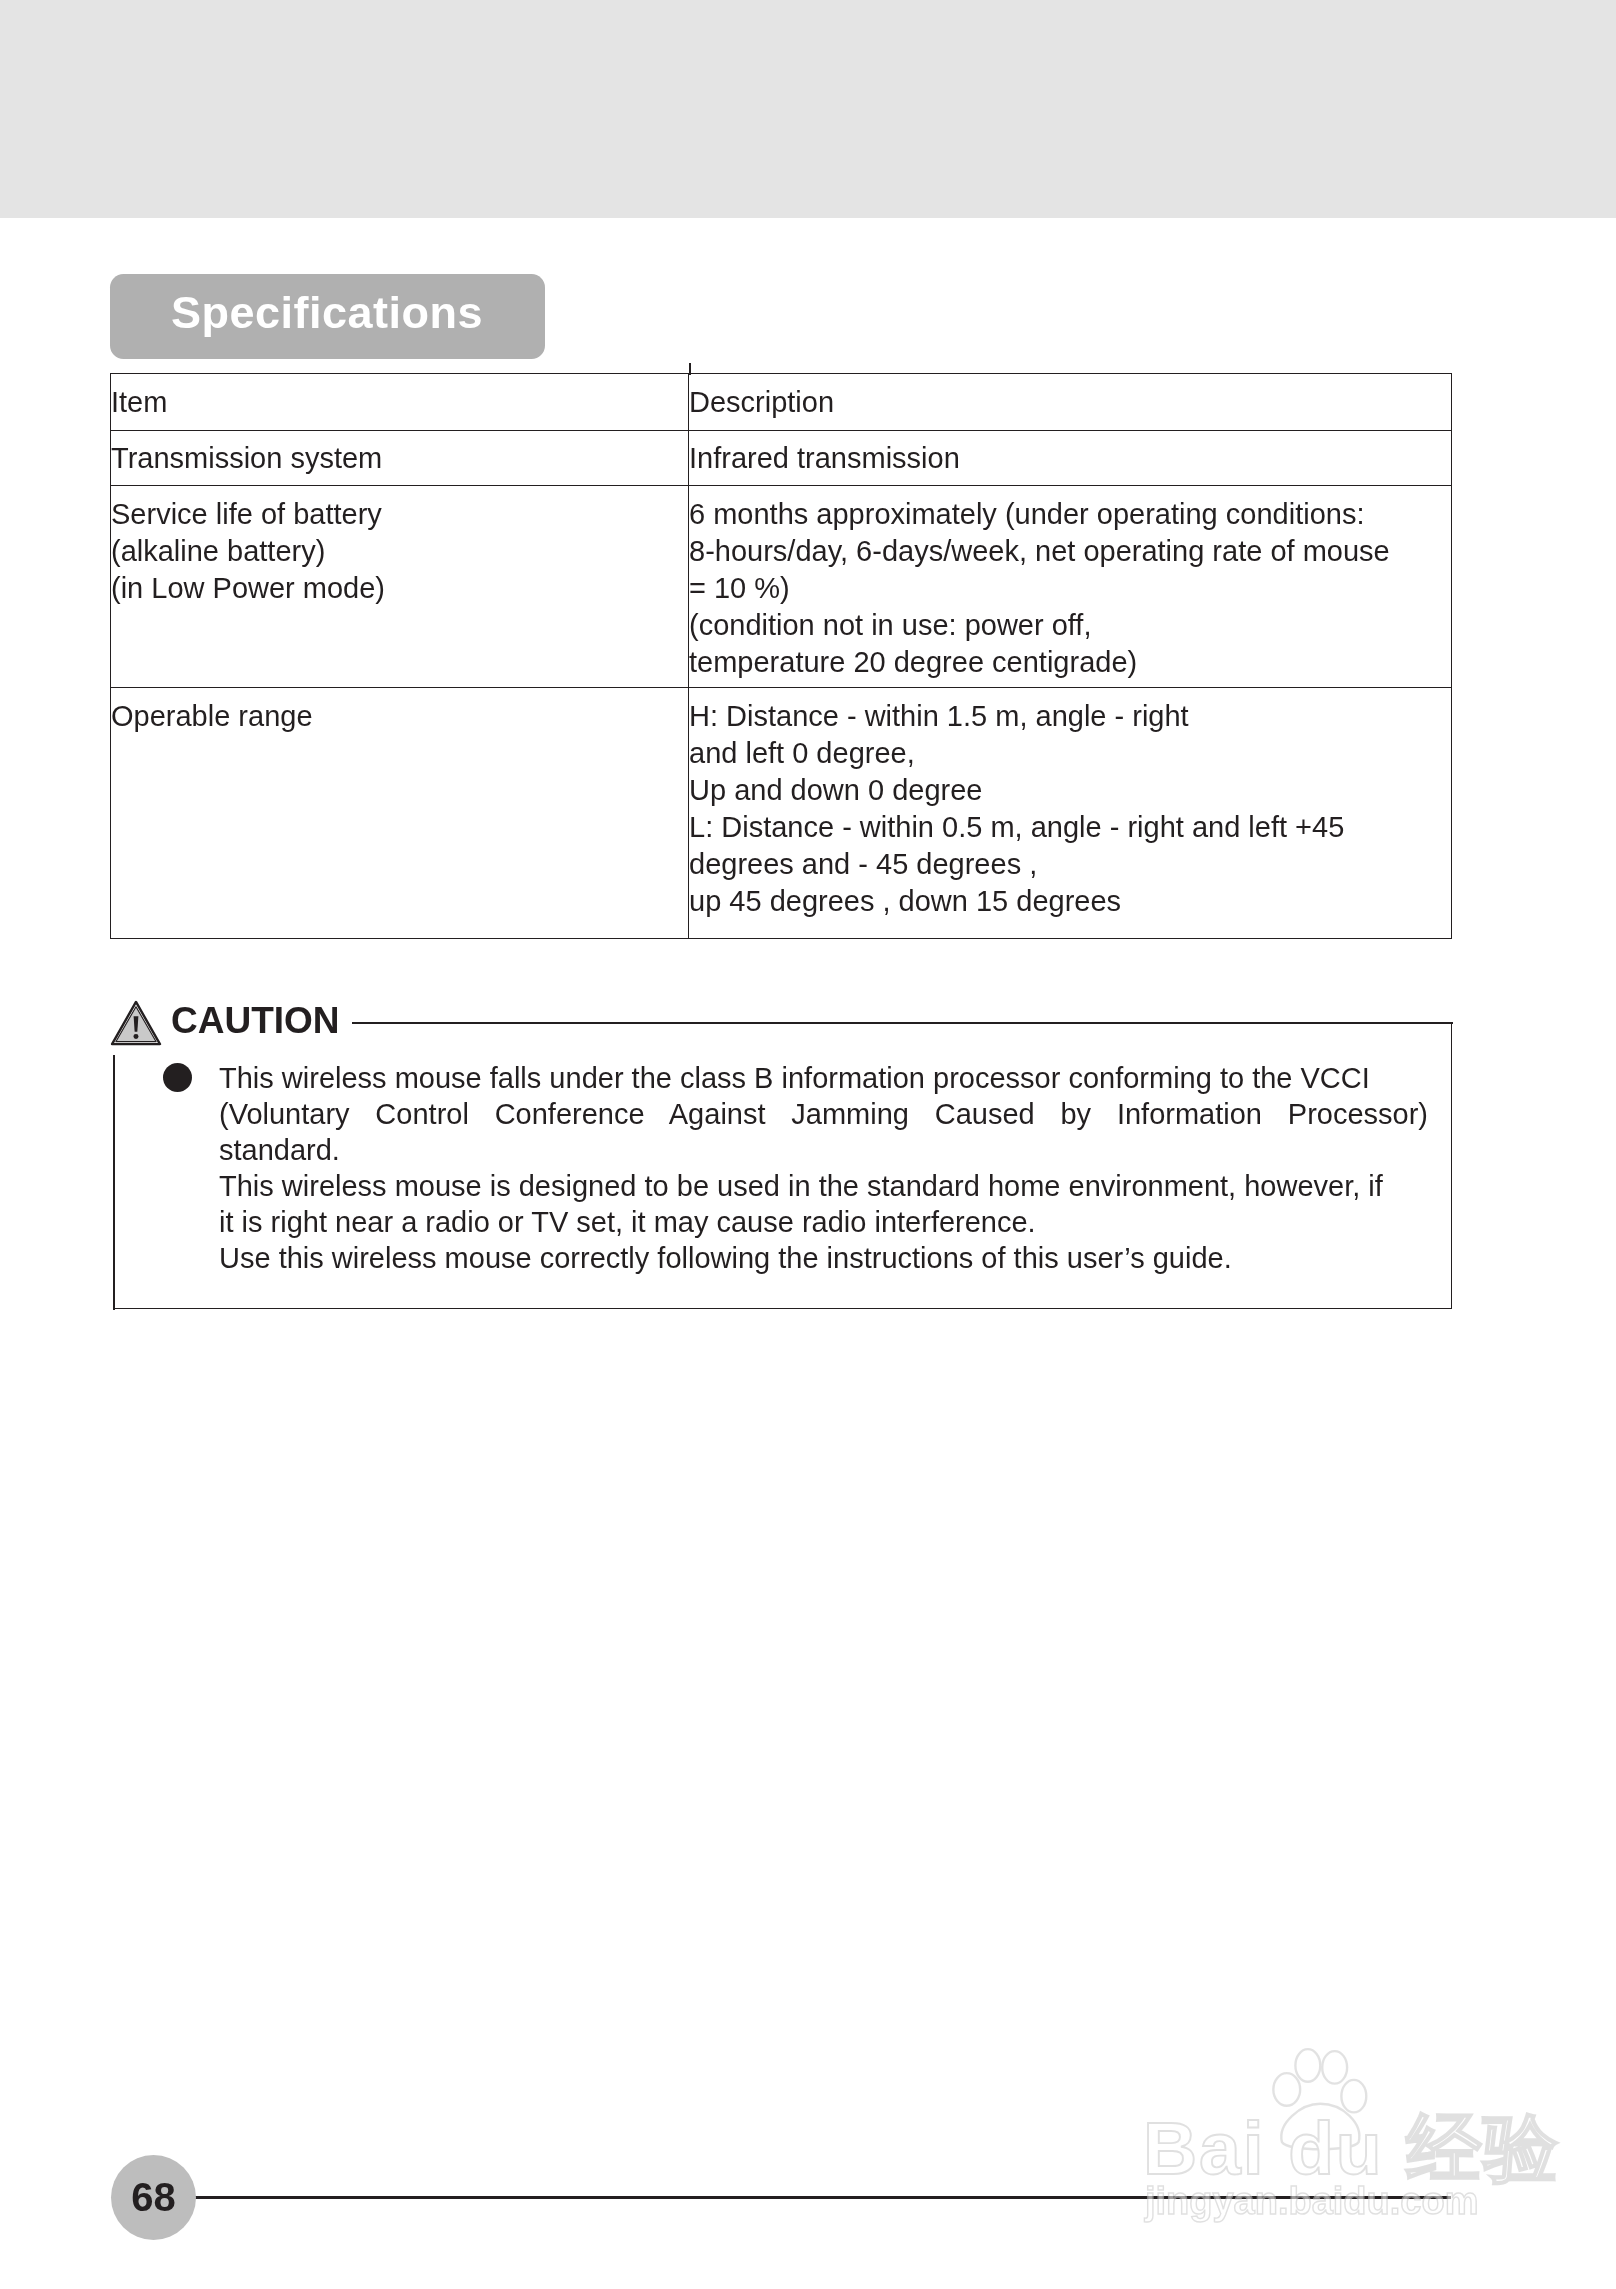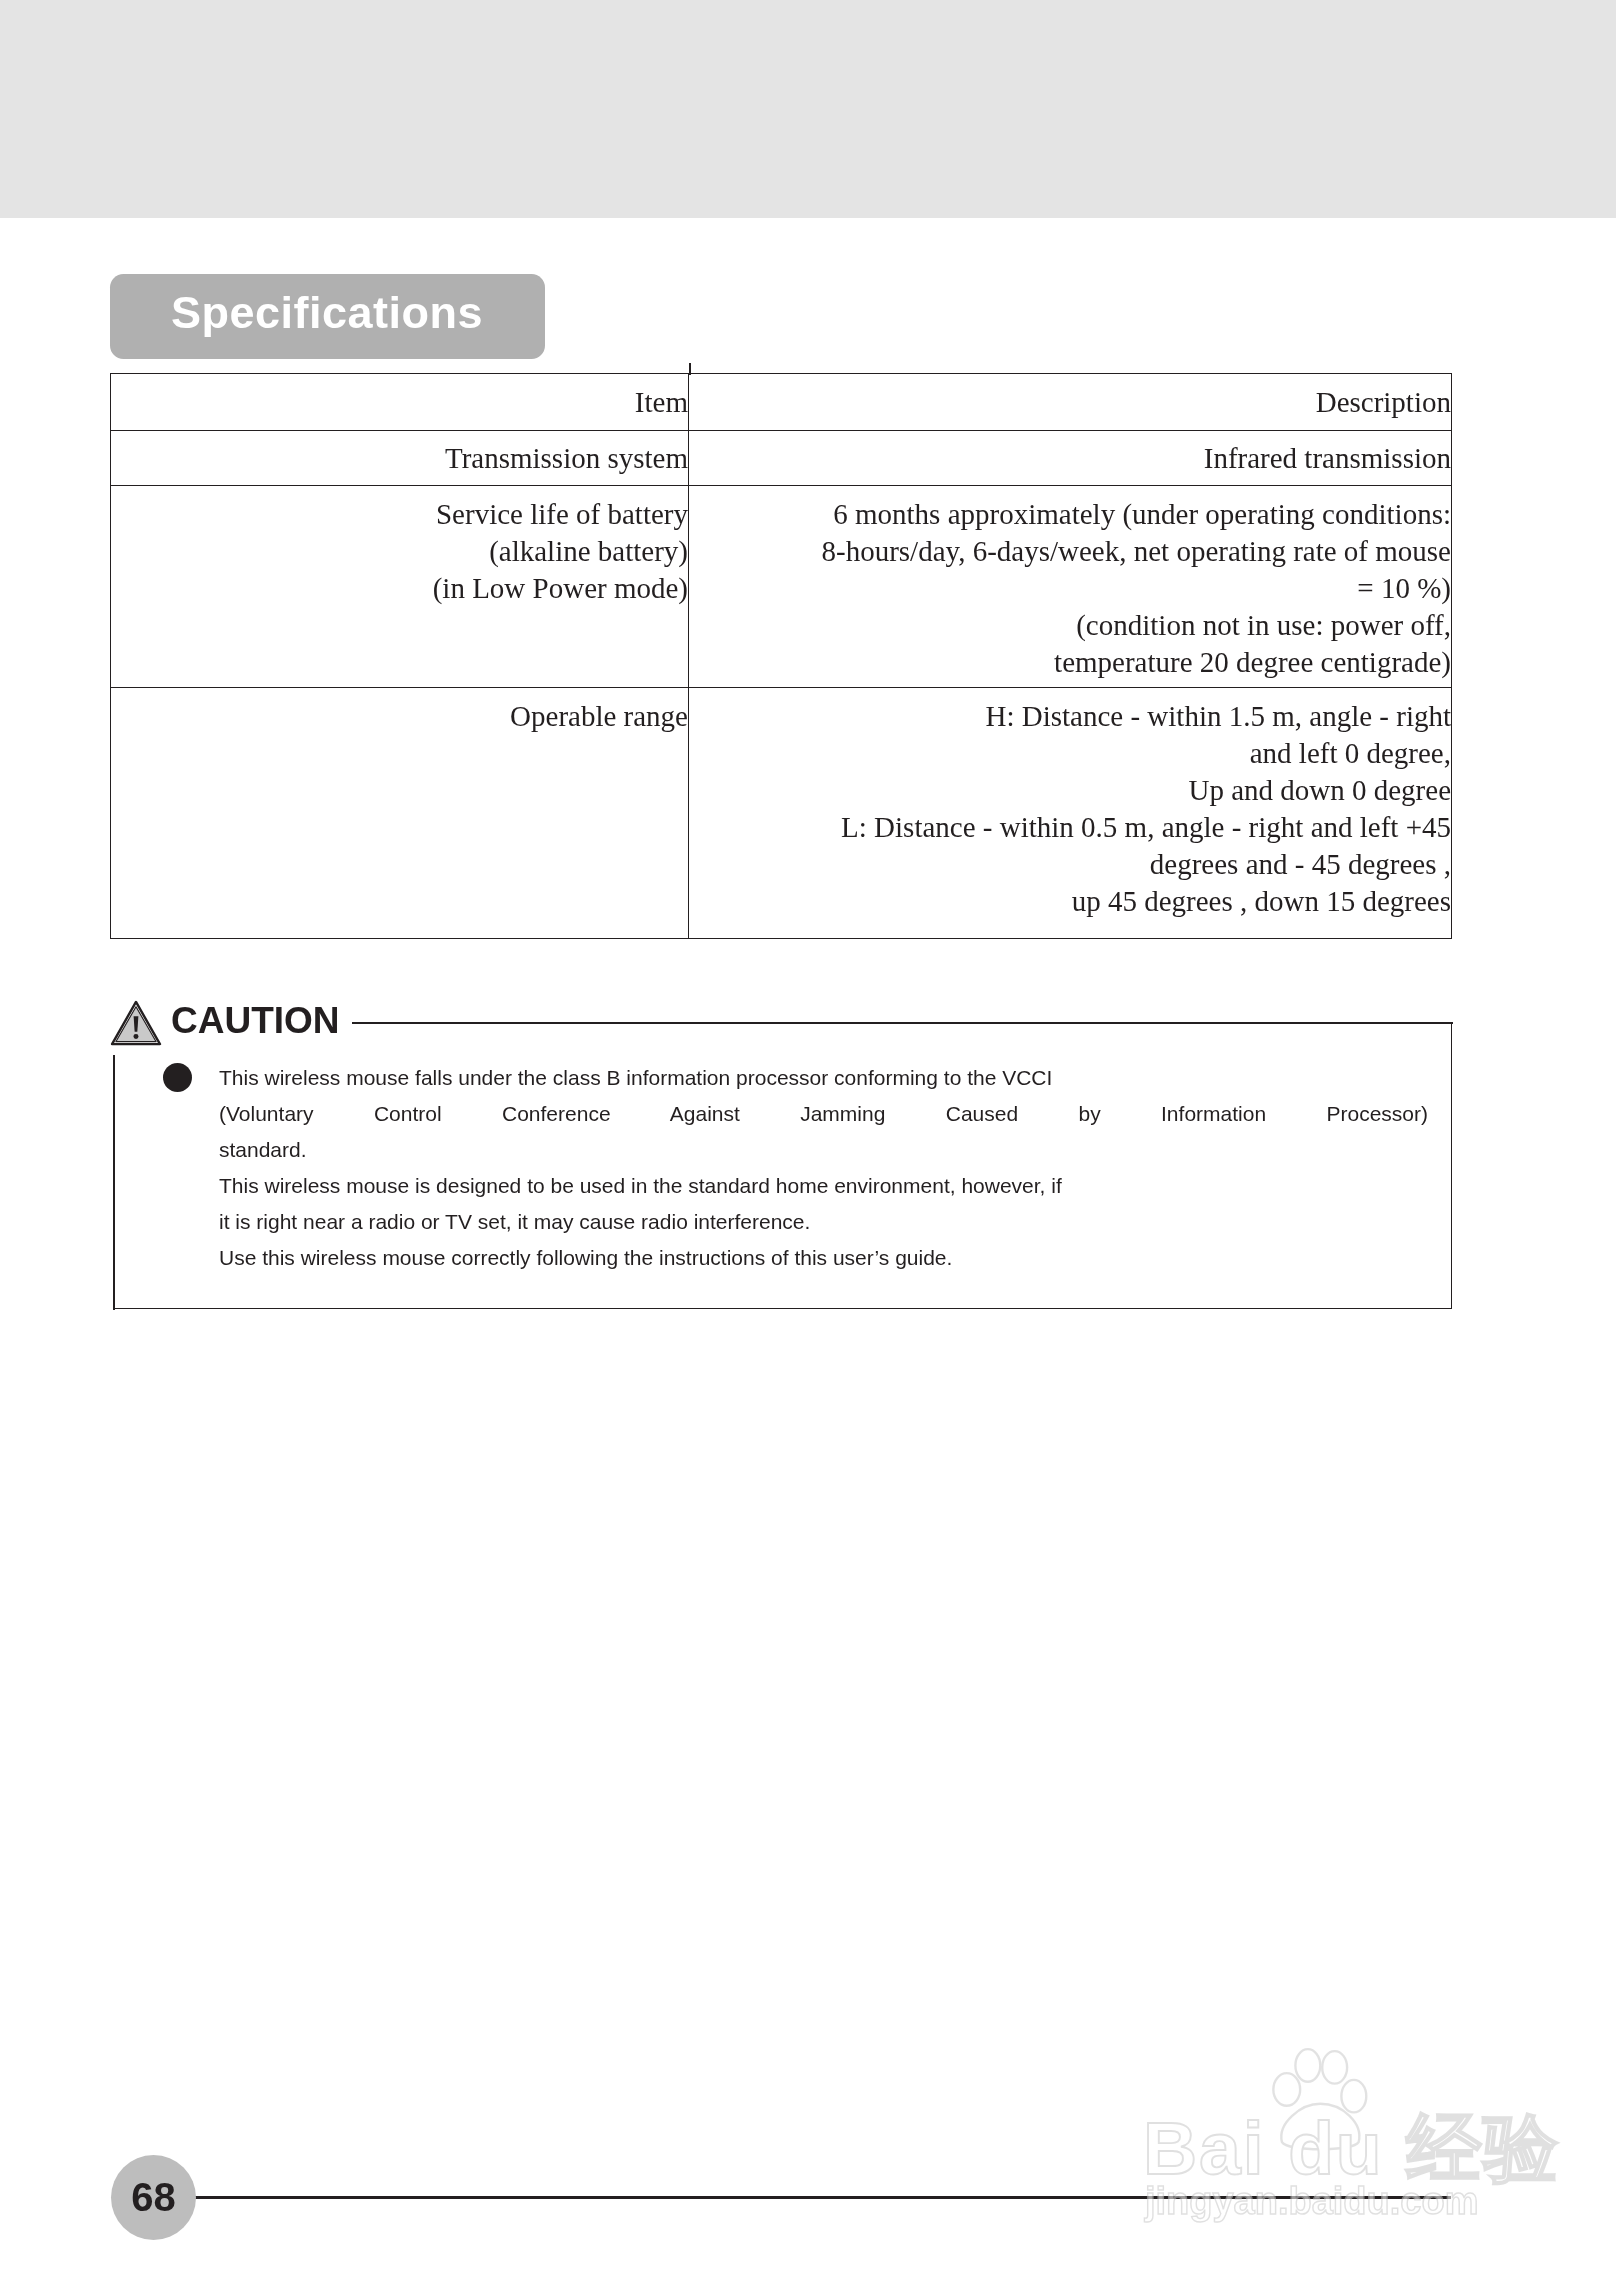--- a/index.html
+++ b/index.html
@@ -5,39 +5,39 @@
   html, body { margin:0; padding:0; }
   body { width:1617px; height:2289px; position:relative; background:#ffffff; overflow:hidden;
          font-family:"Liberation Sans", sans-serif; color:#231f20; }
   .top-band { position:absolute; left:0; top:0; width:1617px; height:218px; background:#e4e4e4; }
   .badge { position:absolute; left:110px; top:274px; width:435px; height:85px; background:#b0b0b0;
            border-radius:13.4px; }
   .badge span { position:absolute; left:61px; top:12.5px; font-size:45px; font-weight:bold; color:#ffffff;
                 letter-spacing:0.5px; }
   .spec-table { position:absolute; left:110px; top:373px; width:1342px; border-collapse:collapse;
                 font-size:29px; }
-  .spec-table td { border:1.9px solid #231f20; text-align:right; vertical-align:top; padding:0;
-                   line-height:37px;font-family:Liberation Serif, serif; }
+  .spec-table td { border:1.9px solid #231f20; text-align:left; vertical-align:top; padding:0;
+                   line-height:37px; }
   .spec-table td.c1 { width:577px; }
   .spec-table tr.r0 td { height:56px; vertical-align:middle; }
   .spec-table tr.r1 td { height:54px; vertical-align:middle; }
   .spec-table tr.r2 td { height:202px; padding-top:9.6px; box-sizing:border-box; }
   .spec-table tr.r3 td { height:251px; padding-top:9.6px; box-sizing:border-box; }
   .spec-table .line { display:block; }
   .tick { position:absolute; left:689px; top:363px; width:1.9px; height:11.5px; background:#231f20; }
 
   .caution-head { position:absolute; left:110px; top:997px; height:50px; }
   .warn-icon { position:absolute; left:0; top:2.9px; width:52px; height:46px; }
   .caution-title { position:absolute; left:61px; top:2.9px; font-size:37px; font-weight:bold; white-space:nowrap; }
   .caution-topline { position:absolute; left:352px; top:1022px; width:1101px; height:1.9px; background:#231f20; }
   .caution-box { position:absolute; left:113px; top:1022px; width:1339px; height:287px;
                  border-right:1.9px solid #231f20; border-bottom:1.9px solid #231f20; box-sizing:border-box; }
   .caution-leftline { position:absolute; left:113px; top:1055px; width:1.9px; height:255px; background:#231f20; }
   .bullet { position:absolute; left:163px; top:1063px; width:29px; height:29px; border-radius:50%; background:#231f20; }
-  .caution-text { position:absolute; left:219px; top:1060px; width:1209px; font-size:21px; line-height:36px; }
+  .caution-text { position:absolute; left:219px; top:1060px; width:1209px; font-size:29px; line-height:36px; }
   .caution-text .line { display:block; white-space:nowrap; }
   .caution-text .justify { text-align:justify; text-align-last:justify; white-space:normal; }
 
   .page-num { position:absolute; left:111px; top:2155px; width:85px; height:85px; border-radius:50%;
               background:#bdbdbd; text-align:center; line-height:85px; font-size:40px; font-weight:bold; color:#231f20; }
   .footer-line { position:absolute; left:195px; top:2196px; width:1256px; height:2.9px; background:#231f20; }
 
   .watermark { position:absolute; left:1143px; top:2046px; width:384px; height:183px; opacity:0.55; }
   .wm-logo { position:absolute; left:0; top:53px; font-size:75px; font-weight:bold; color:#ffffff;
              -webkit-text-stroke:1.9px #c8c8c8; letter-spacing:1.9px; white-space:nowrap; }

